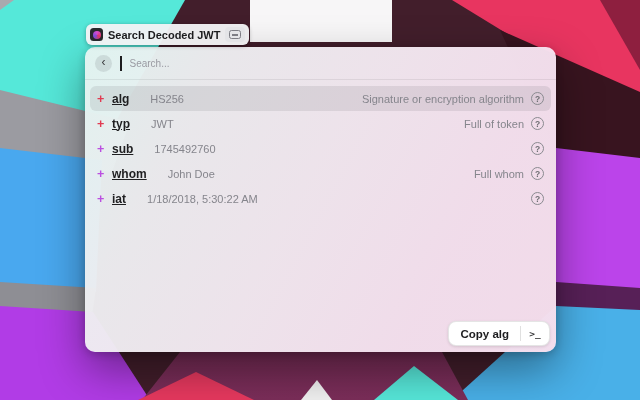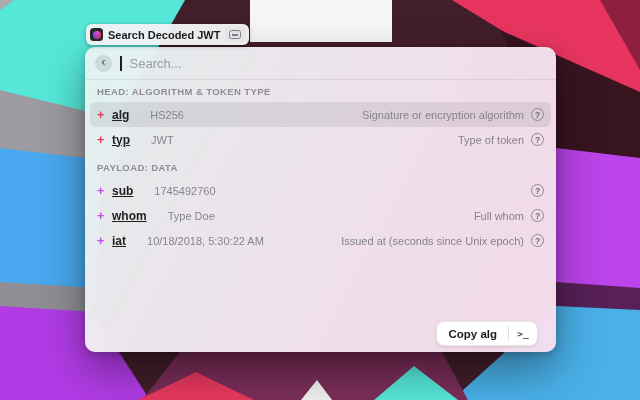--- a/index.html
+++ b/index.html
@@ -42,36 +42,36 @@
   
   .dialog { position:absolute; left:85px; top:47px; width:471px; height:305px; border-radius:10px;
             background:linear-gradient(118deg, rgba(226,243,240,.98) 0%, rgba(238,238,241,.97) 22%,
                        rgba(243,233,241,.97) 48%, rgba(246,226,240,.97) 75%, rgba(245,222,237,.98) 100%);
             box-shadow:0 18px 45px rgba(0,0,0,.4), 0 2px 8px rgba(0,0,0,.2); z-index:4; overflow:hidden; }
   .searchbar { height:33px; display:flex; align-items:center; gap:8px; padding:0 10px;
                border-bottom:1px solid rgba(0,0,0,.07); }
   .back-btn { width:17px; height:17px; border-radius:50%; background:rgba(60,60,67,.12); color:#3a3a3c;
               font-size:12px; line-height:15px; text-align:center; flex:0 0 auto; cursor:default; }
   .caret { width:1.5px; height:15px; background:#1d1d1f; }
-  .search-placeholder { font-size:13px; color:#9a9aa2; }
+  .search-placeholder { font-size:10px; color:#9a9aa2; }
   .content { padding:6px 5px 0 5px; }
   .section-header { font-size:9.5px; font-weight:700; color:#8d8d93; letter-spacing:.4px; margin:0 7px 4px 7px; height:12px; }
   .section + .section .section-header { margin-top:10px; }
   .row { height:25px; display:flex; align-items:center; padding:0 7px; border-radius:6px; }
   .row.selected { background:rgba(80,80,92,.12); }
   .plus { width:15px; font-size:12.5px; font-weight:700; }
   .key { font-size:12px; font-weight:700; color:#1f1f21; margin-right:9px;text-decoration:underline; }
   .value { font-size:11px; color:#85858c;margin-left:12px; }
   .row-right { margin-left:auto; display:flex; align-items:center; gap:7px;justify-content:space-between; }
   .desc { font-size:11px; color:#85858c; }
   .q-circle { width:13px; height:13px; border:1px solid #8a8a90; border-radius:50%; color:#6e6e73;
               font-size:8.5px; font-weight:700; display:flex; align-items:center; justify-content:center; }
 
   
-  .footer-actions { position:absolute; right:18px; bottom:6px; height:25px; display:flex; align-items:center;
+  .footer-actions { position:absolute; right:6px; bottom:6px; height:25px; display:flex; align-items:center;
                     background:#ffffff; border:1px solid rgba(0,0,0,.1); border-radius:8px;
                     box-shadow:0 1px 3px rgba(0,0,0,.12); overflow:hidden;margin-top:44px; }
   .primary-action { font-size:11.5px; font-weight:700; color:#1d1d1f; padding:0 11px; height:100%;
                     display:flex; align-items:center; background:transparent; border:none; cursor:default; }
   .action-sep { width:1px; height:15px; background:rgba(0,0,0,.12); }
   .shortcut-btn { font-family:"DejaVu Sans Mono", monospace; font-size:9.5px; font-weight:700; color:#3a3a3c;
                   width:28px; height:100%; display:flex; align-items:center; justify-content:center;
                   background:transparent; border:none; cursor:default; }
 </style>
 </head>
@@ -107,65 +107,62 @@
 
 <div class="dialog">
   <div class="searchbar">
     <div class="back-btn">‹</div>
     <span class="caret"></span>
     <span class="search-placeholder">Search...</span>
   </div>
 
   <div class="content">
       <div class="section">
-        <div class="section-header">HEAD: ALGORITHM &amp; TOKEN TYPE</div>
         <div class="row selected">
           <span class="plus" style="color: rgb(225, 59, 82);">+</span>
           <span class="key">alg</span>
           <span class="value">HS256</span>
           <span class="row-right">
             <span class="desc">Signature or encryption algorithm</span>
             <span class="q-circle">?</span>
           </span>
         </div>
         <div class="row">
           <span class="plus" style="color: rgb(225, 59, 82);">+</span>
           <span class="key">typ</span>
           <span class="value">JWT</span>
           <span class="row-right">
-            <span class="desc">Type of token</span>
+            <span class="desc">Full of token</span>
             <span class="q-circle">?</span>
           </span>
         </div>
       </div>
       <div class="section">
-        <div class="section-header">PAYLOAD: DATA</div>
         <div class="row">
           <span class="plus" style="color: rgb(187, 79, 224);">+</span>
           <span class="key">sub</span>
           <span class="value">1745492760</span>
           <span class="row-right">
             <span class="q-circle">?</span>
           </span>
         </div>
         <div class="row">
           <span class="plus" style="color: rgb(187, 79, 224);">+</span>
           <span class="key">whom</span>
-          <span class="value">Type Doe</span>
+          <span class="value">John Doe</span>
           <span class="row-right">
             <span class="desc">Full whom</span>
             <span class="q-circle">?</span>
           </span>
         </div>
         <div class="row">
           <span class="plus" style="color: rgb(187, 79, 224);">+</span>
           <span class="key">iat</span>
-          <span class="value">10/18/2018, 5:30:22 AM</span>
+          <span class="value">1/18/2018, 5:30:22 AM</span>
           <span class="row-right">
-            <span class="desc">Issued at (seconds since Unix epoch)</span>
             <span class="q-circle">?</span>
           </span>
         </div>
       </div>
     </div>
 
   <div class="footer-actions">
     <button class="primary-action">Copy alg</button>
     <span class="action-sep"></span>
     <button class="shortcut-btn">&gt;_</button>

